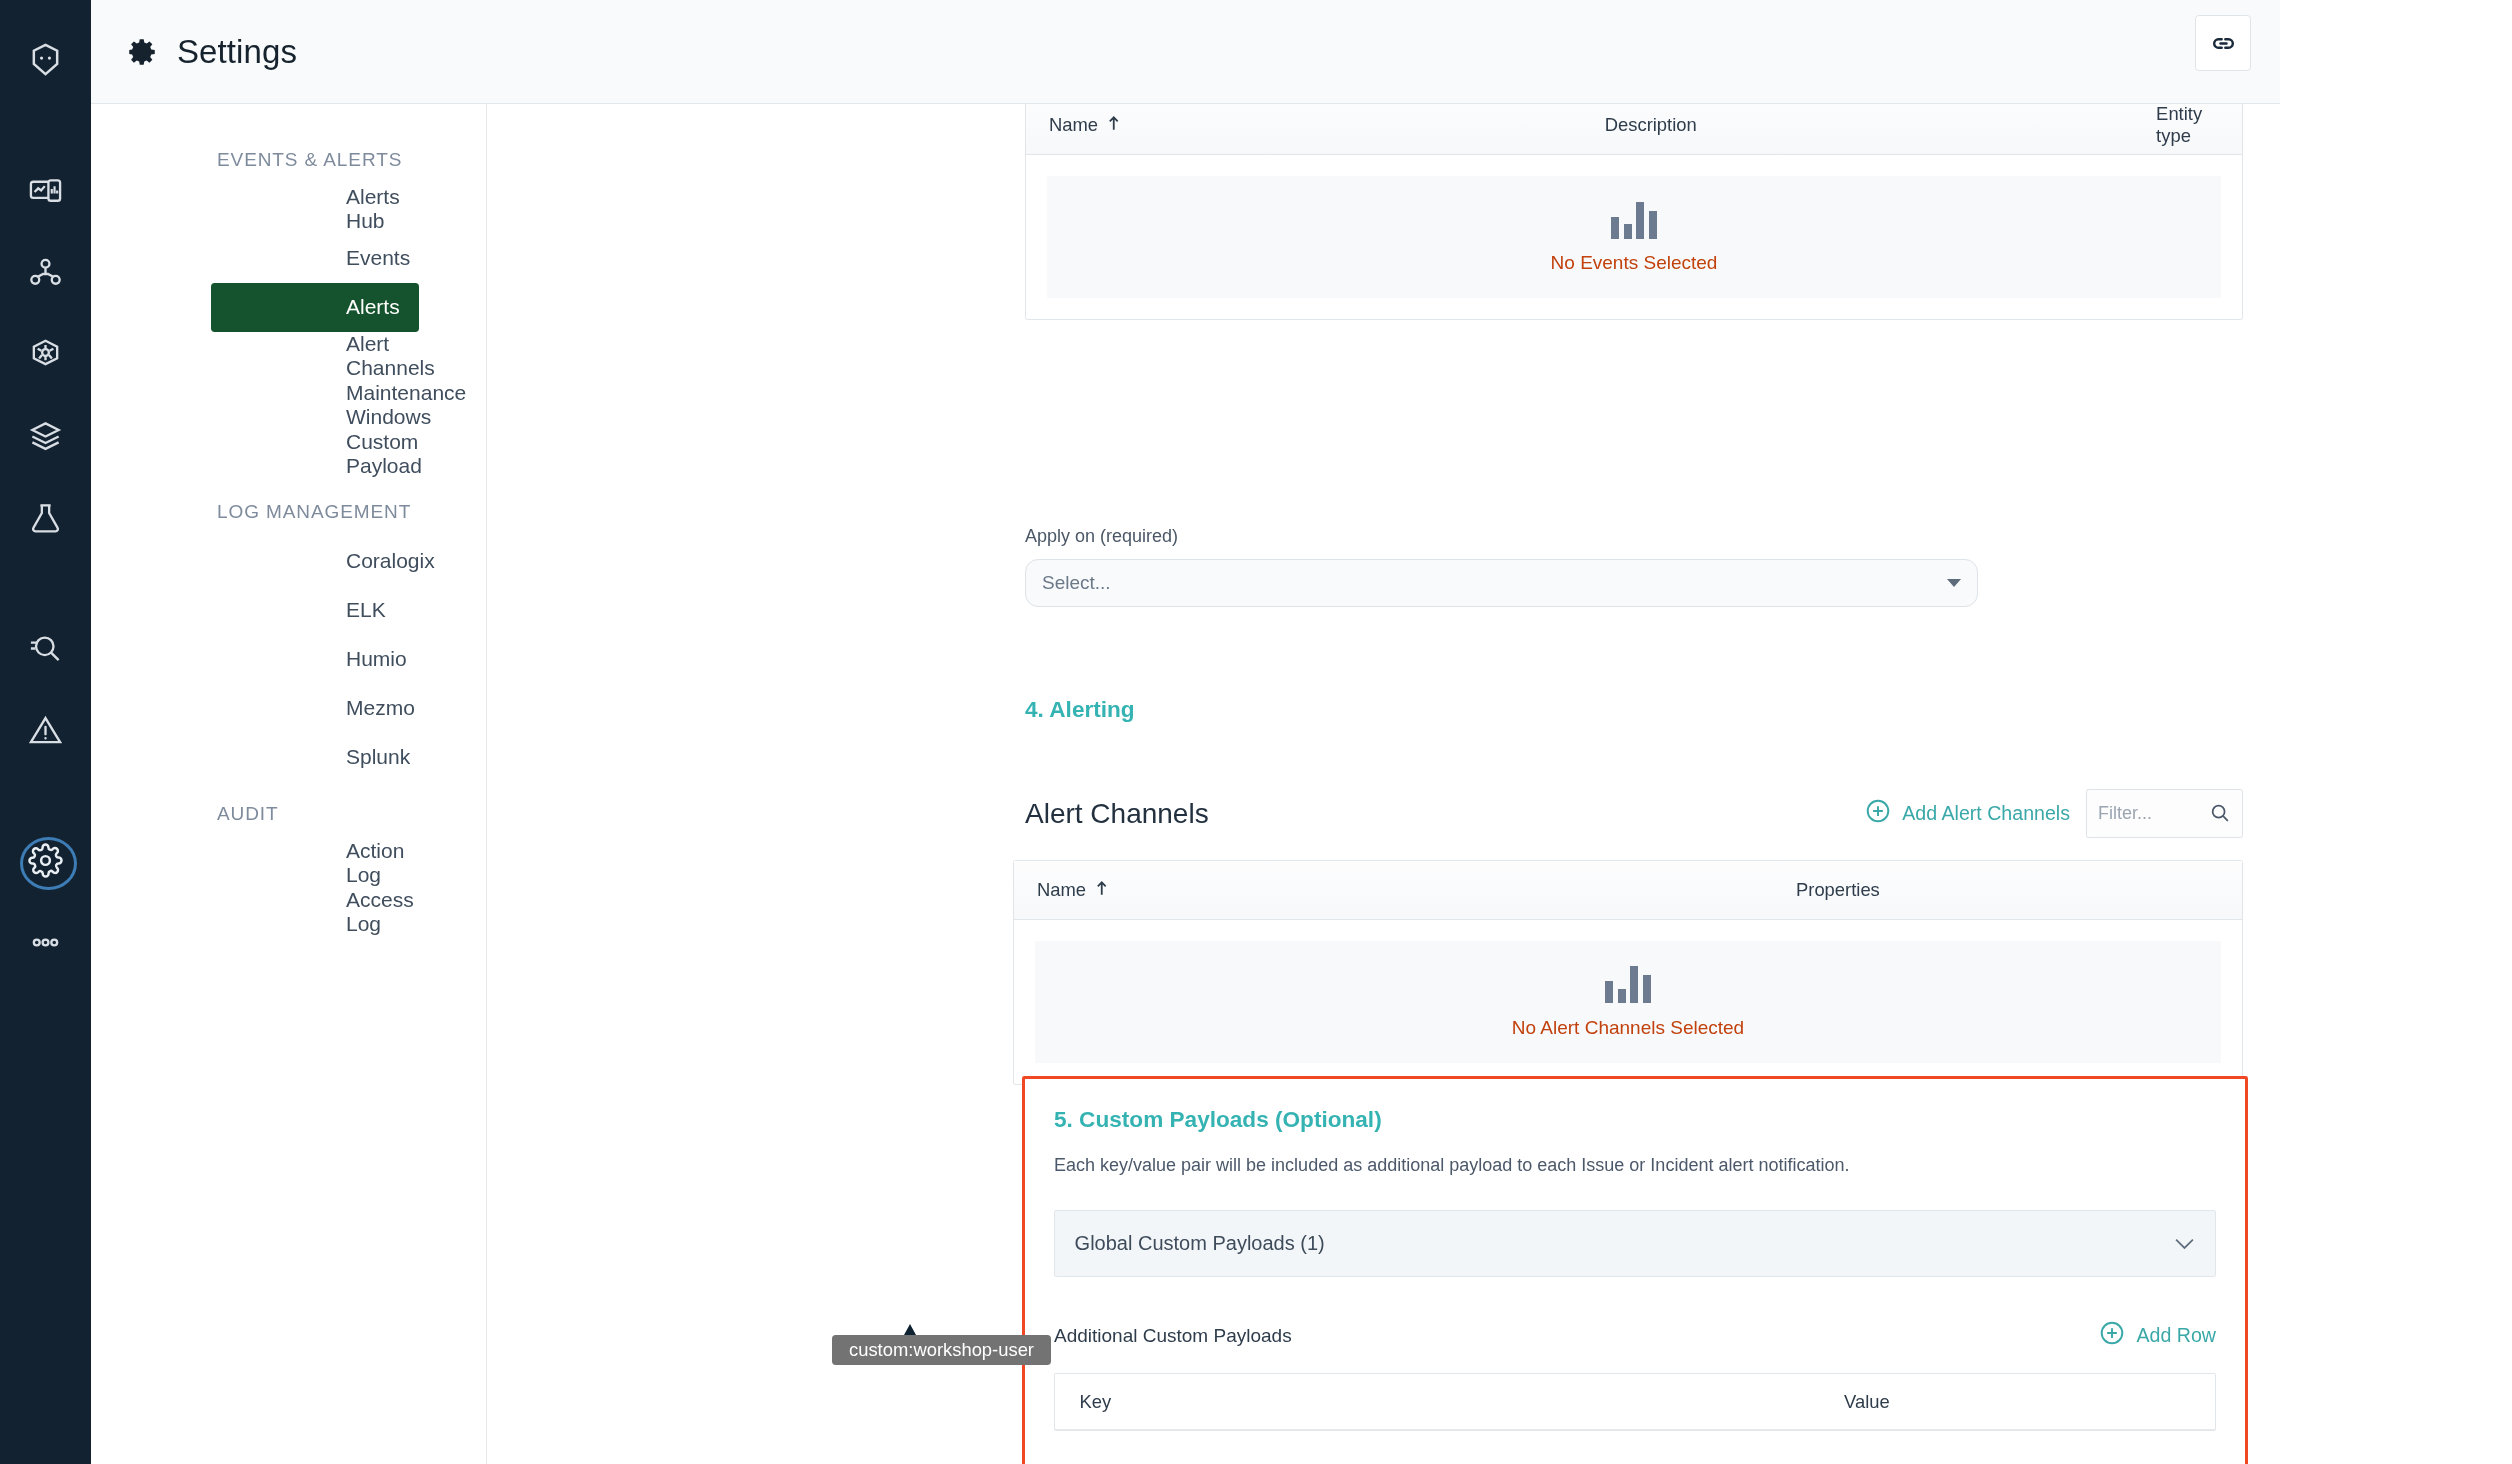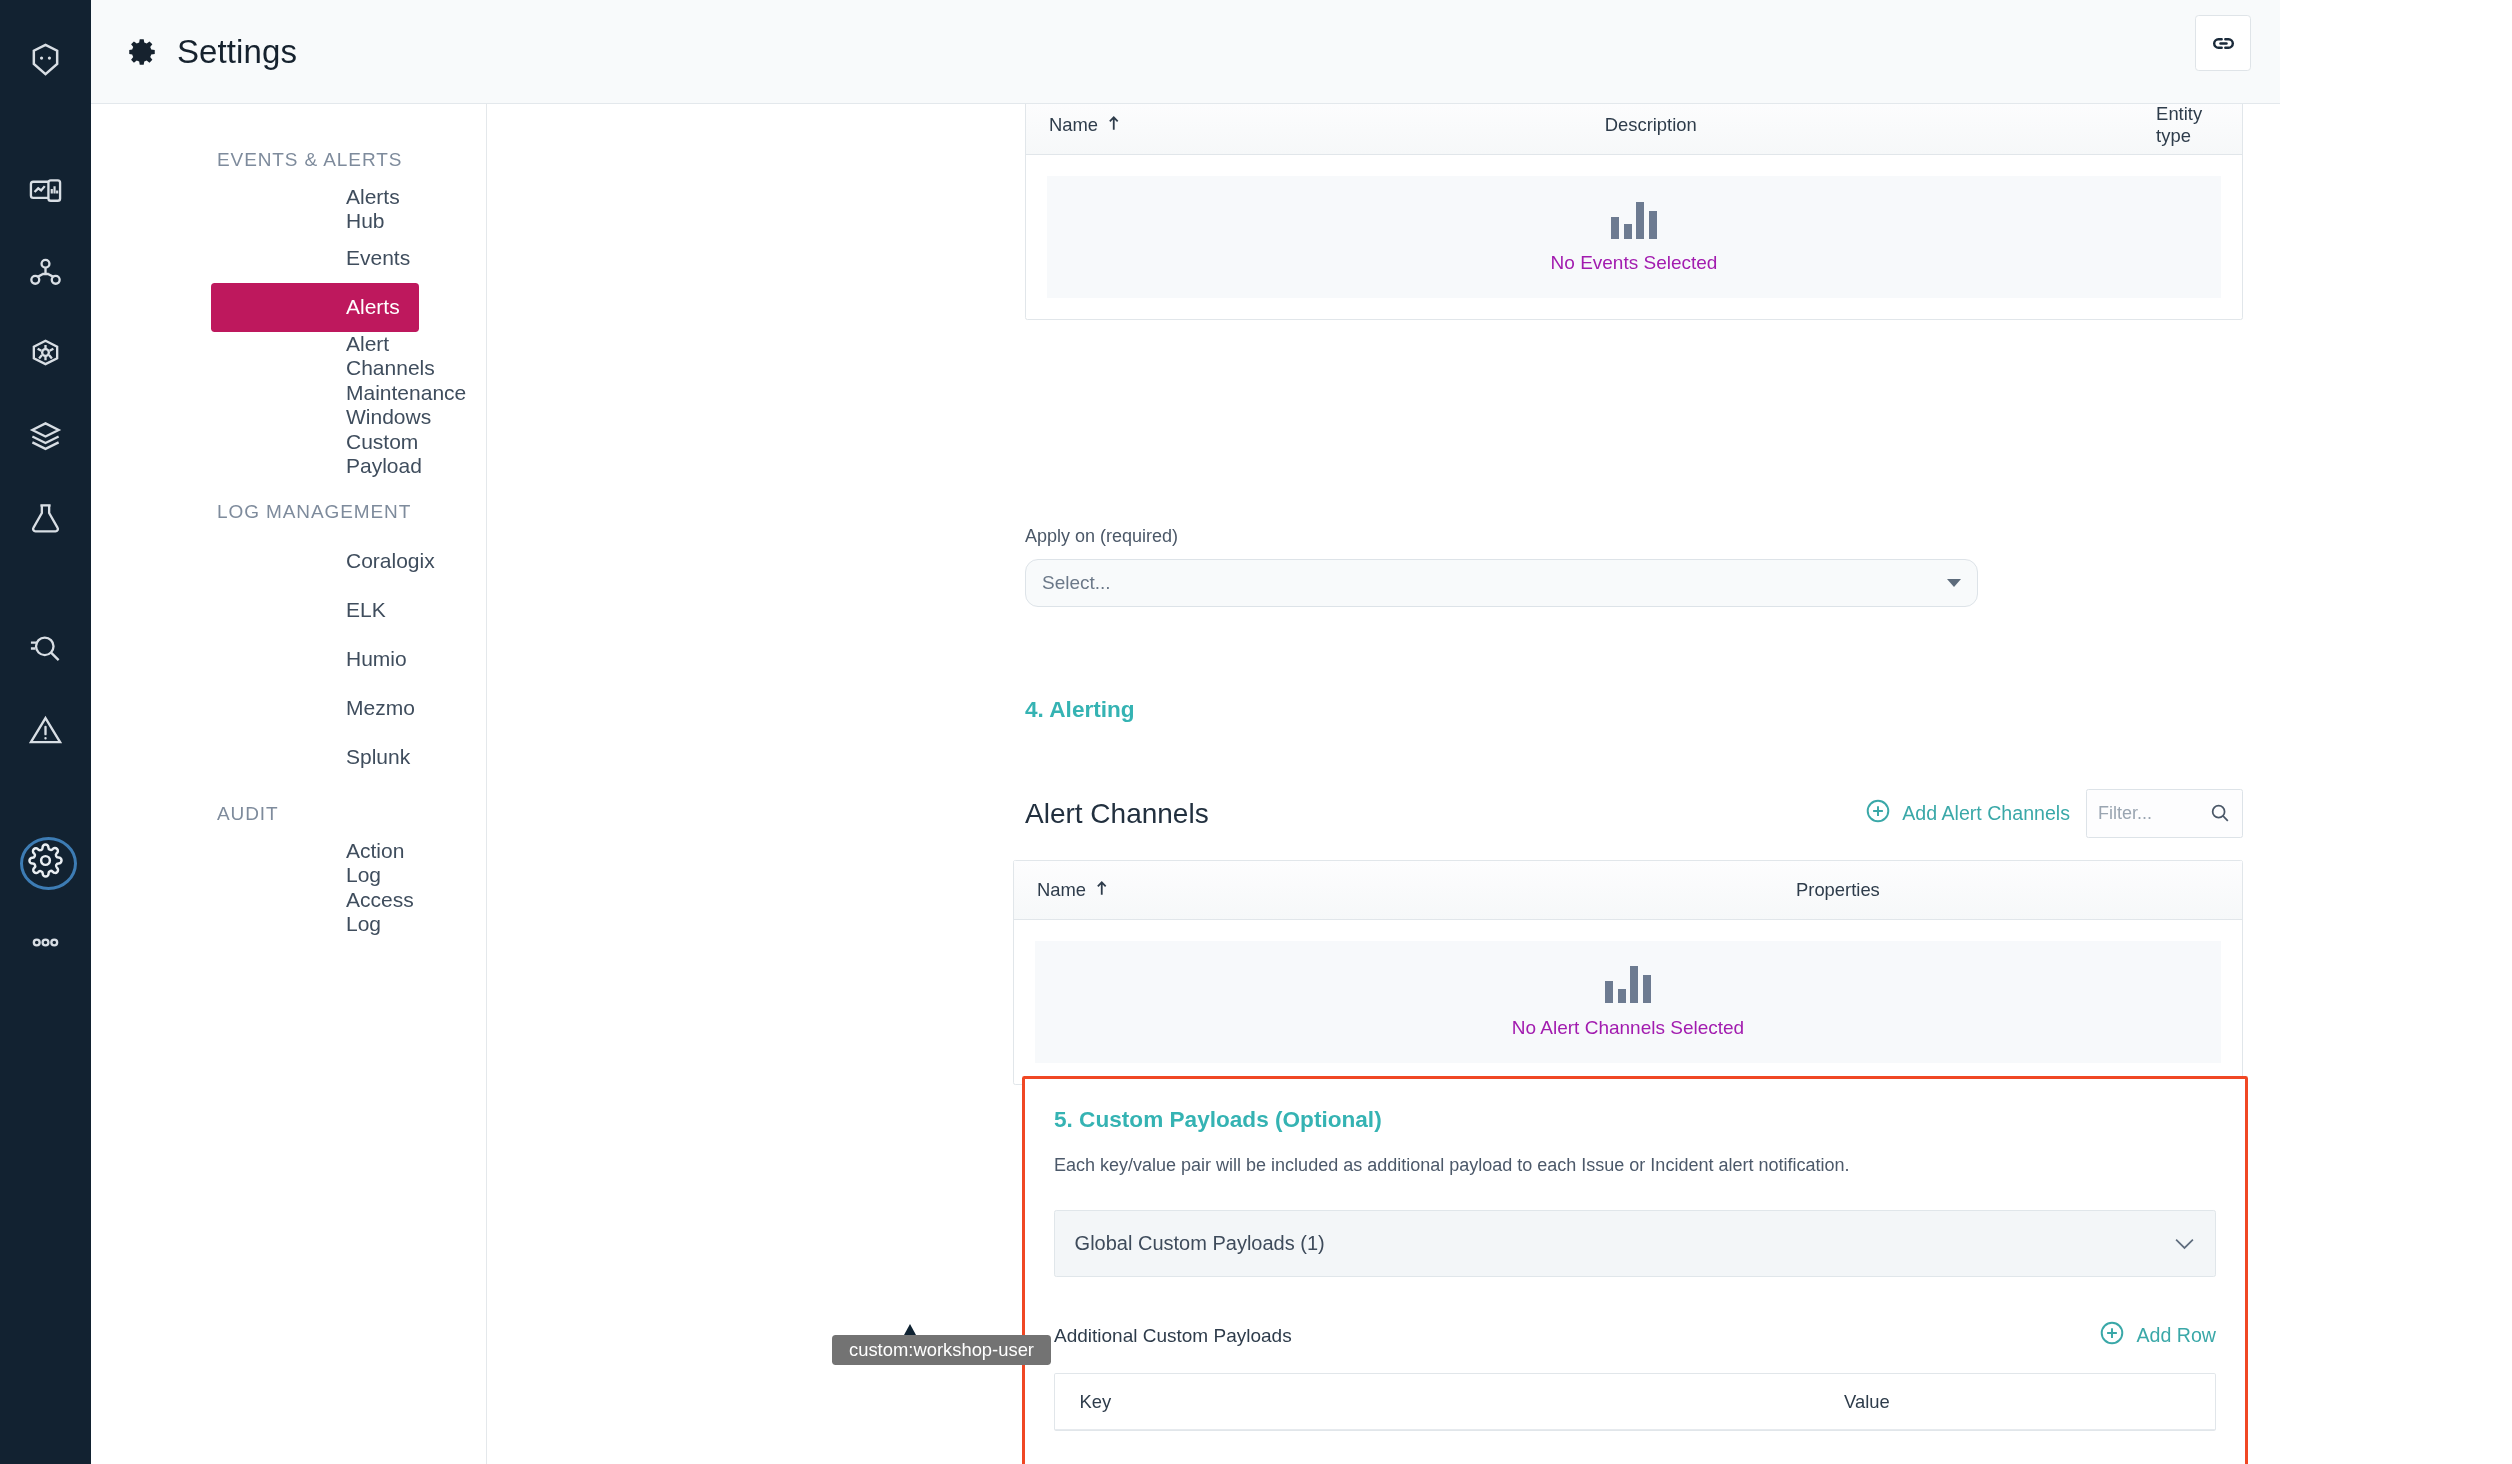--- a/index.html
+++ b/index.html
@@ -79,21 +79,21 @@
   .nav-group-title {
     font-size: 19px; color: #7e8b9c; letter-spacing: 0.9px;
     padding: 22px 0 13.5px 126px;
   }
   .nav-item {
     font-size: 21px; color: #3f4d5d;
     height: 49px; display: flex; align-items: center;
     padding-left: 135px; margin: 0 67px 0 120px;
     border-radius: 3.7px;
   }
-  .nav-item.active { background: #be185d; color: #ffffff; }
+  .nav-item.active { background: #14532d; color: #ffffff; }
 
   
   .main {
     flex: 1 1 auto; min-width: 0; background: #ffffff;
     position: relative; overflow: hidden;
   }
 
   .panel {
     border: 0.6px solid #e1e6ea; border-radius: 2.4px; background: #fff;
     margin: 0 0 0 526px;
@@ -109,21 +109,21 @@
     background: linear-gradient(#fdfdfe,#f6f8f9);
     border-bottom: 0.6px solid #e1e6ea; padding: 0 23px;
   }
   .th { font-size: 18.4px; color: #2e3c4b; font-weight: 400; }
   .th.sorted { display: flex; align-items: center; gap: 8.6px; }
   .tbl-body { padding: 21px; }
   .empty-state {
     background: #f7f9fb; height: 122px;
     display: flex; flex-direction: column; align-items: center; justify-content: center; gap: 13.5px;
   }
-  .empty-label { font-size: 19px; color: #a21caf; }
+  .empty-label { font-size: 19px; color: #c2410c; }
   .bars { display: flex; align-items: flex-end; gap: 4.9px; height: 38px; }
   .bars i { display:block; width: 8px; background: #6d7b91; }
 
   .section-heading {
     font-size: 22.6px; color: #35b3b3; font-weight: bold;
     margin: 0 0 0 538px;
   }
   .field-label { font-size: 18px; color: #4a5767; margin: 0 0 0 538px; }
 
   .select-box {

